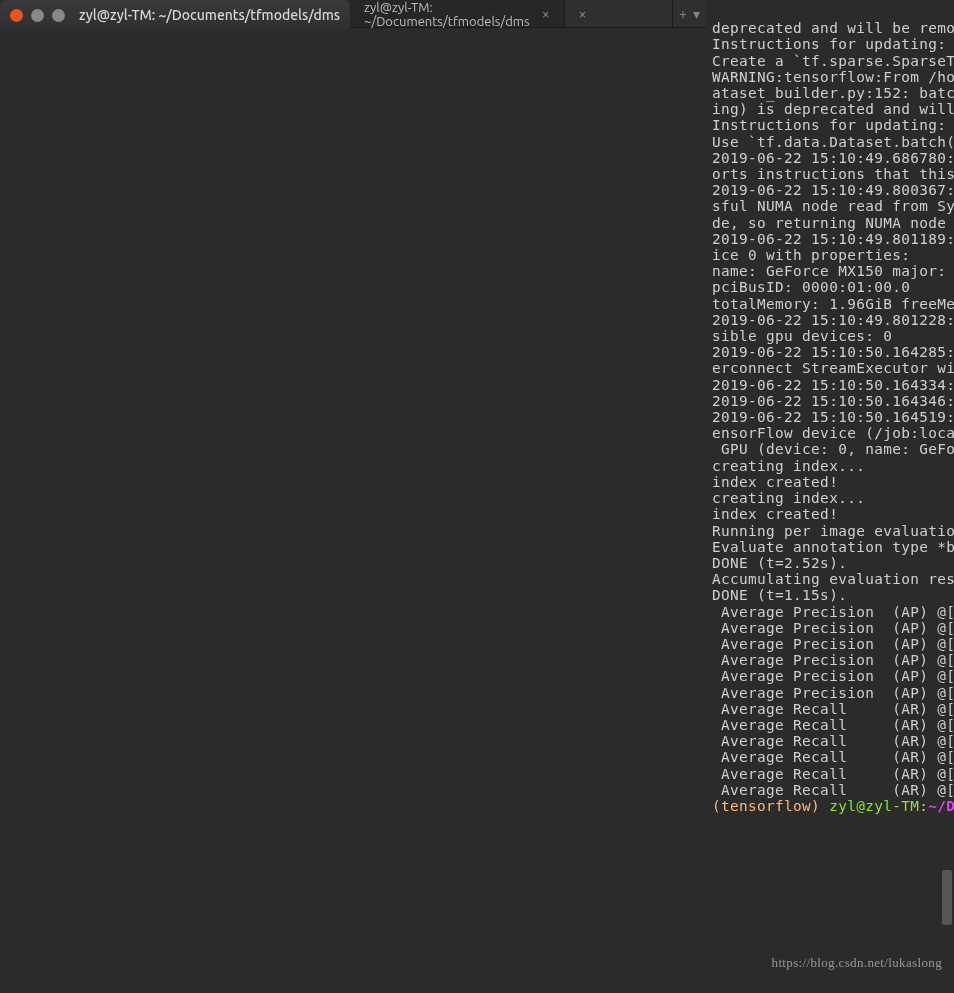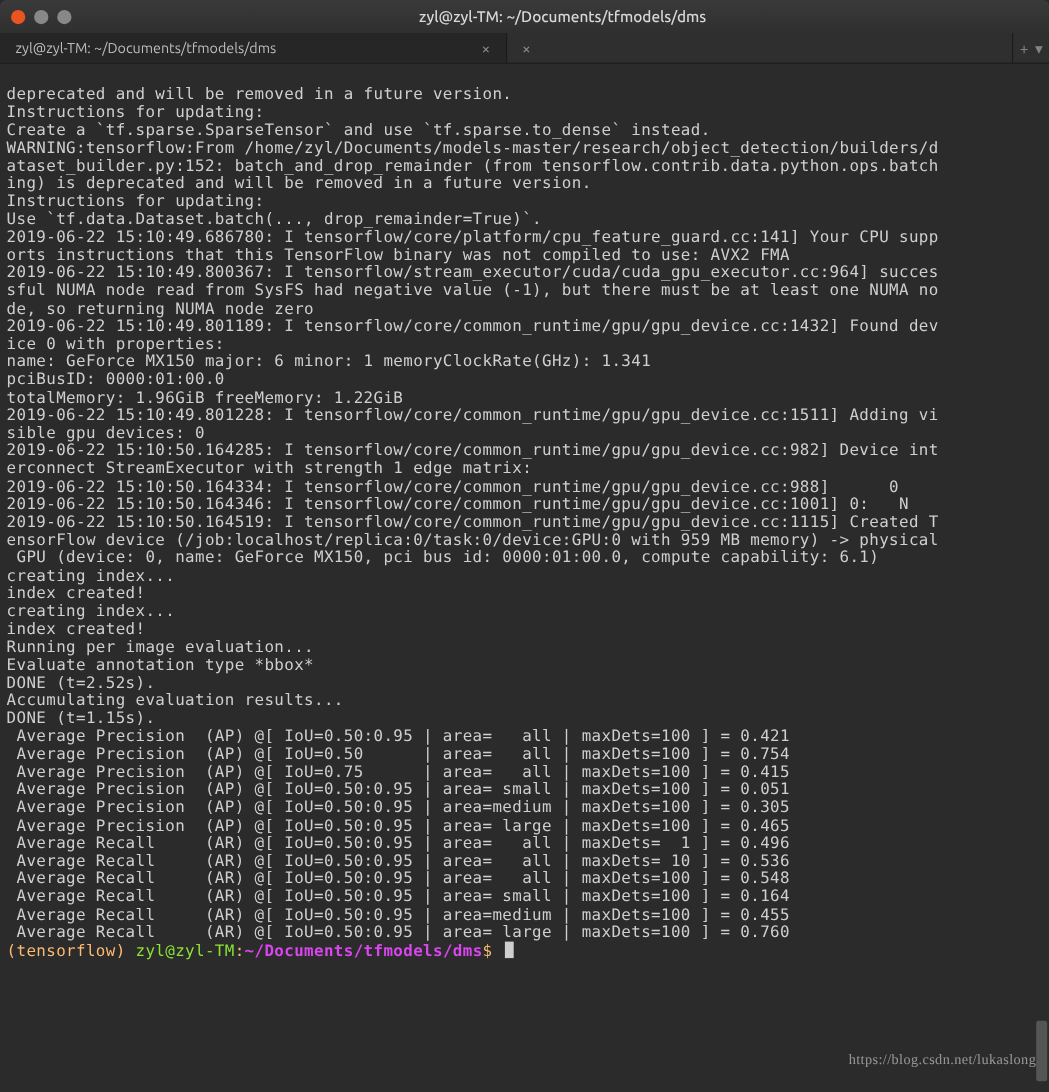--- a/index.html
+++ b/index.html
@@ -1,17 +1,17 @@
 <!DOCTYPE html>
 <html><head>
 <meta charset="utf-8">
 <style>
   * { margin: 0; padding: 0; box-sizing: border-box; }
   html, body { width: 954px; height: 993px; overflow: hidden; font-family: "DejaVu Sans Mono", Menlo, Consolas, monospace; background: #2b2b2b; }
-  .window { width: 954px; height: 993px; background: #2b2b2b; display: flex; flex-direction: column; }
+  .window { width: 954px; height: 993px; background: #2b2b2b; display: flex; }
   .titlebar { height: 30px; background: linear-gradient(#3a3a3a,#2f2f2f); display: flex; align-items: center; padding: 0 10px; color: #d8d8d8; font-family: "Ubuntu", sans-serif; font-size: 14px; border-top-left-radius: 6px; border-top-right-radius: 6px; }
   .traffic { display: flex; gap: 8px; margin-right: 14px; }
   .dot { width: 13px; height: 13px; border-radius: 50%; }
   .dot.red { background: #e95420; }
   .dot.yel { background: #888; }
   .dot.grn { background: #888; }
   .titlebar .title { flex: 1; text-align: center; font-weight: 500; }
   .tabbar { display: flex; align-items: stretch; height: 28px; background: #2f2f2f; border-bottom: 1px solid #1a1a1a; font-family: "Ubuntu", sans-serif; font-size: 13px; color: #bdbdbd; }
   .tab { display: flex; align-items: center; padding: 0 14px; border-right: 1px solid #1a1a1a; gap: 12px; cursor: pointer; }
   .tab.active { background: #262626; }

